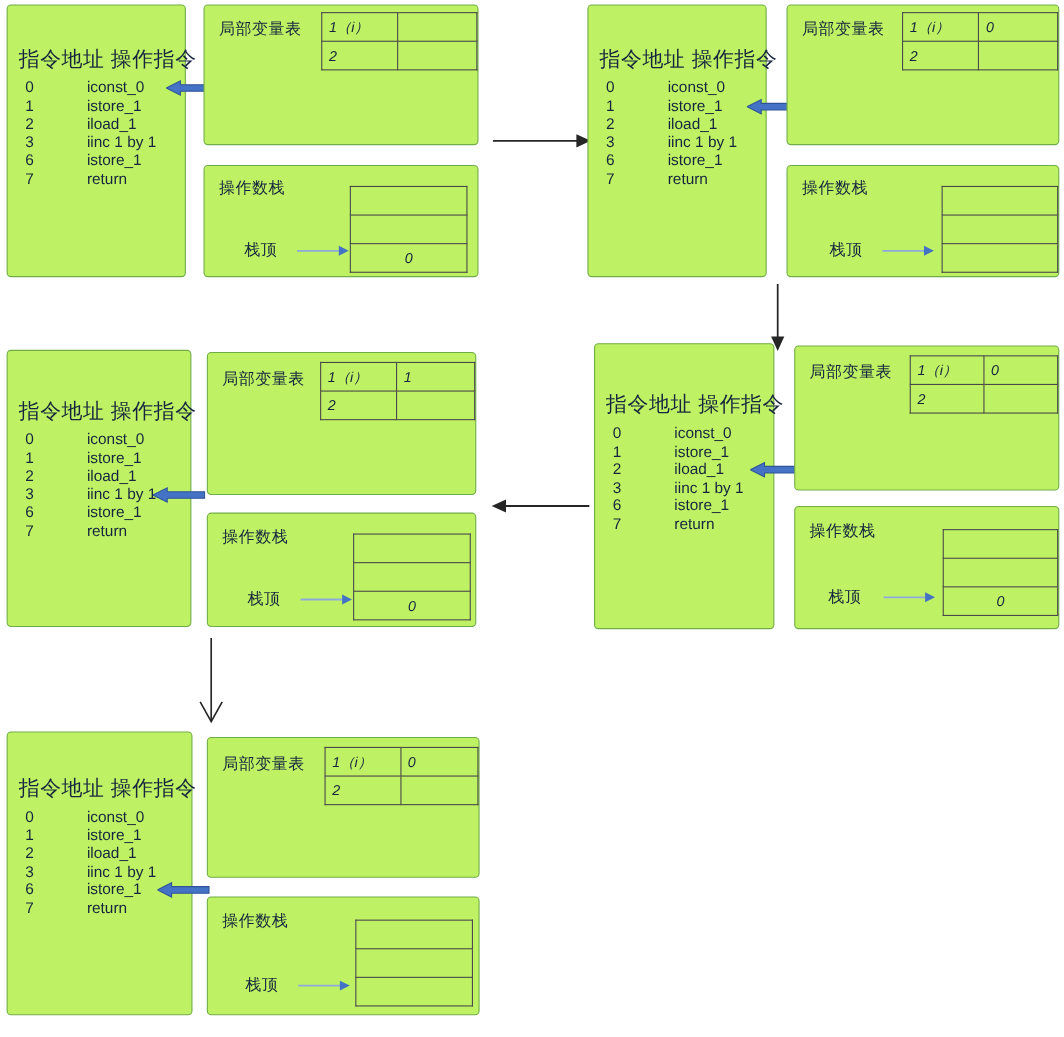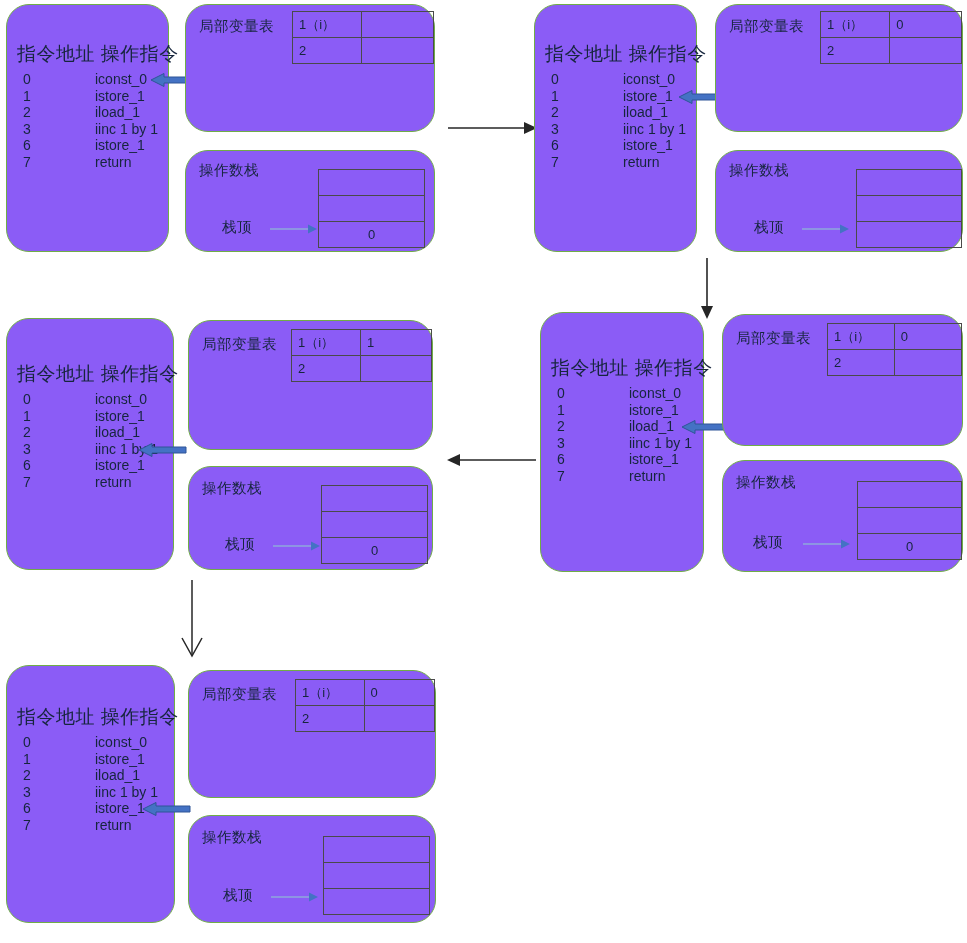--- a/index.html
+++ b/index.html
@@ -7,42 +7,42 @@
     width:967px;height:943px;position:relative;overflow:hidden;
     font-family:"Liberation Sans","DejaVu Sans",sans-serif;
     color:#16253d;
   }
   .stage{position:absolute;left:0;top:0;width:967px;height:943px;}
 
   
   .panel{
     position:absolute;
     border:1.3px solid #70AD47;
-    border-radius:23px;
-    background:#8b5cf6;
+    border-radius:4px;
+    background:#bef264;
     box-sizing:border-box;
   }
 
   
   .instr-head{
     position:absolute;
     font-size:19px;
     letter-spacing:.5px;
     white-space:nowrap;
   }
   .instr-rows{position:absolute;}
   .irow{
     position:relative;
     height:16.5px;
     line-height:16.5px;
     font-size:14px;
     white-space:nowrap;
   }
   .iaddr{position:absolute;left:0;top:0;width:20px;}
-  .iop{position:absolute;left:72px;top:0;}
+  .iop{position:absolute;left:56px;top:0;}
 
   
   .blue-arrow{
     position:absolute;
     width:48px;height:16px;
     top:1px;
   }
 
   
   .cap{
@@ -51,20 +51,21 @@
     white-space:nowrap;
     letter-spacing:.5px;
   }
 
   
   .grid{
     position:absolute;
     border-collapse:collapse;
     table-layout:fixed;
     font-size:13px;
+    font-style:italic;
   }
   .grid td{
     border:1.4px solid #4a4a4a;
     height:25px;
     padding:0 6px;
     vertical-align:middle;
     color:#16253d;
     font-size:13px;
   }
   .lv-name{width:57px;}

